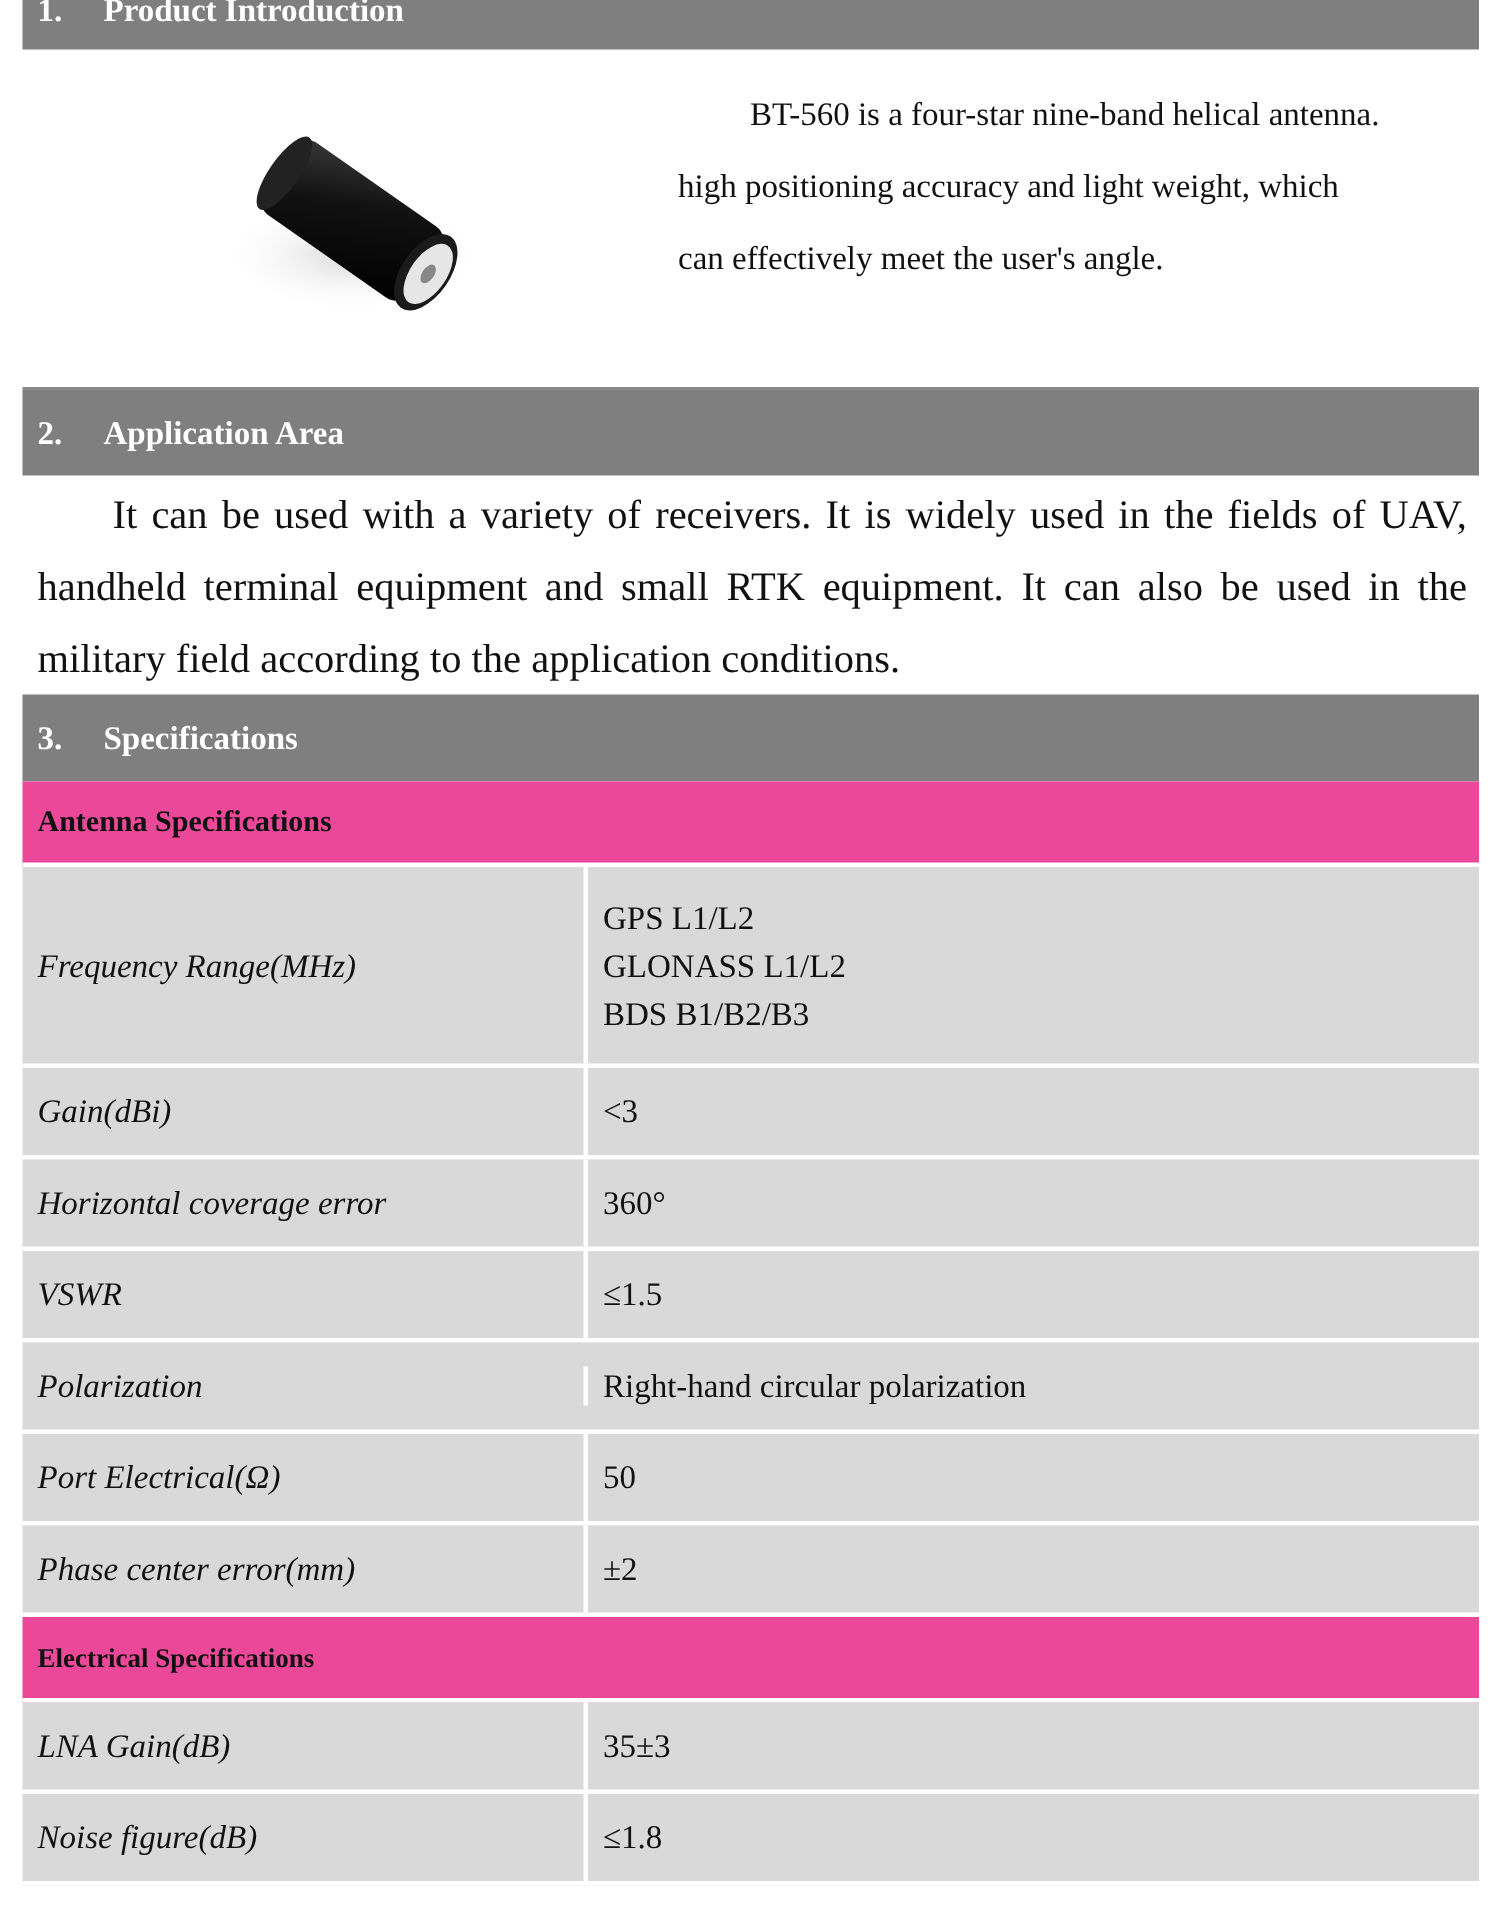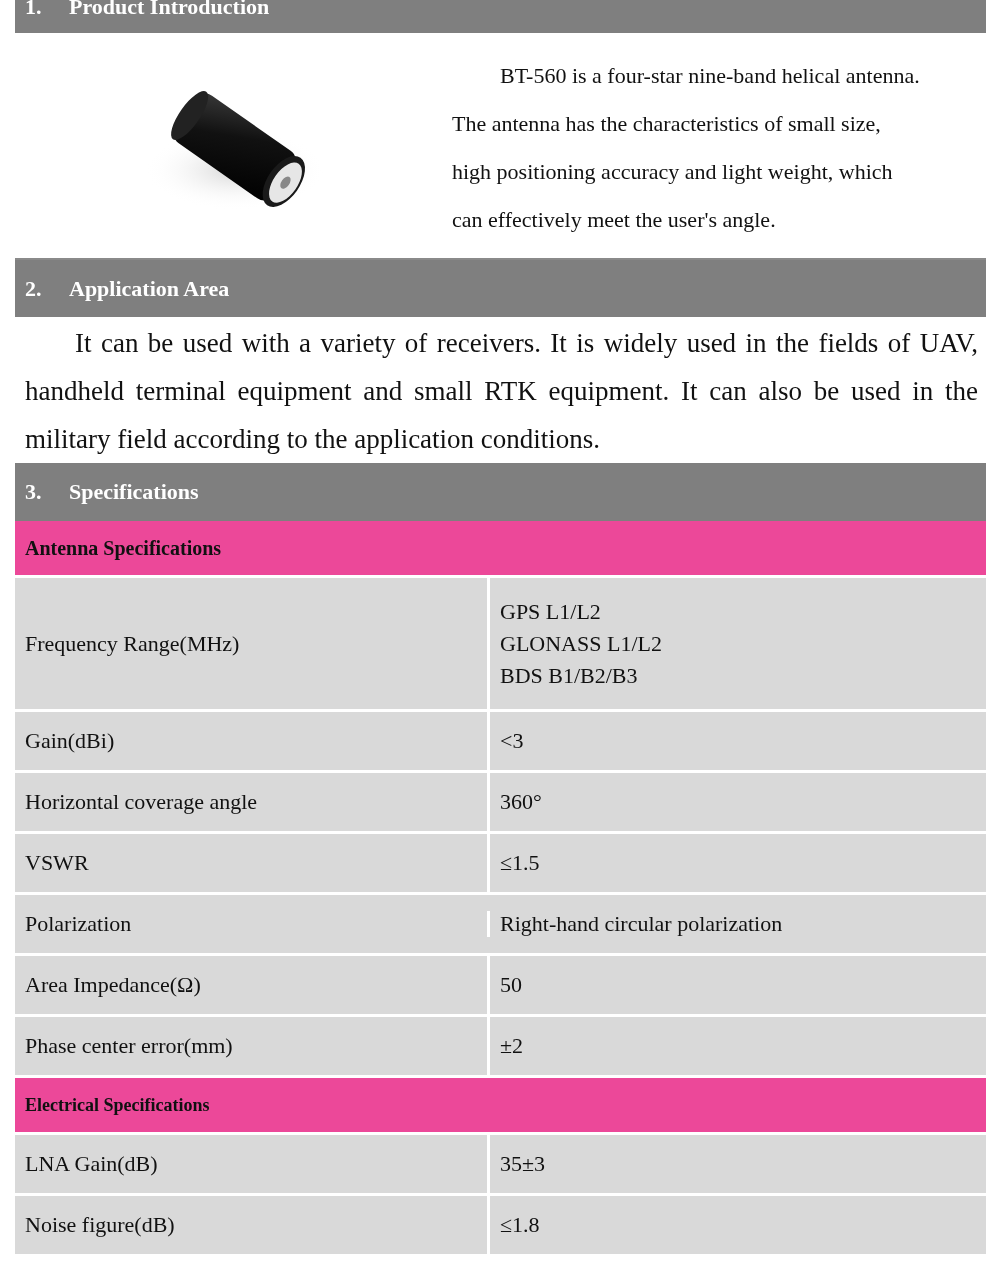--- a/index.html
+++ b/index.html
@@ -7,21 +7,21 @@
   .sec-head{position:absolute;left:15px;width:971px;background:#7f7f7f;color:#fff;font-weight:bold;font-size:22px;display:flex;align-items:center;box-sizing:border-box;padding-left:10px;}
   .sec-head .num{display:inline-block;width:44px;}
   .rule{position:absolute;left:15px;width:971px;height:2px;background:#8a8a8a;}
   .intro-text{position:absolute;left:452px;top:52px;width:530px;font-size:22px;line-height:48px;}
   .intro-text .indent{padding-left:48px;}
   .app-text{position:absolute;left:25px;top:319px;width:953px;font-size:27px;line-height:48px;text-align:justify;text-align-last:left;}
   .app-text .indent{padding-left:50px;}
   .table{position:absolute;left:15px;top:521px;width:971px;}
   .sub-head{background:#ec4899;font-weight:bold;font-size:20px;height:57px;display:flex;align-items:center;padding-left:10px;box-sizing:border-box;border-bottom:3px solid #fff;}
   .row{display:flex;background:#d9d9d9;border-bottom:3px solid #fff;font-size:22px;}
-  .row .c1{width:475px;padding-left:10px;box-sizing:border-box;display:flex;align-items:center;border-right:3px solid #fff;}
+  .row .c1{width:377px;padding-left:10px;box-sizing:border-box;display:flex;align-items:center;border-right:3px solid #fff;font-style:italic;}
   .row .c2{flex:1;padding-left:10px;box-sizing:border-box;display:flex;align-items:center;}
   .row .c2.multi{flex-direction:column;align-items:flex-start;justify-content:center;line-height:32px;}
   .product{position:absolute;left:130px;top:70px;width:200px;height:150px;}
 </style>
 </head>
 <body>
 
 <div class="sec-head" style="top:-20px;height:53px;padding-top:0;">
   <span class="num">1.</span>
   <span>Product Introduction</span>
@@ -46,21 +46,20 @@
       <ellipse cx="165" cy="74" rx="16" ry="29" fill="#1a1a1a"></ellipse>
       <ellipse cx="167" cy="74" rx="12" ry="23" fill="#e6e6e6"></ellipse>
       <ellipse cx="167" cy="74" rx="4" ry="7" fill="#888"></ellipse>
       <ellipse cx="50" cy="74" rx="10" ry="29" fill="#222"></ellipse>
     </g>
   </svg>
 </div>
 
 <div class="intro-text">
   <div class="indent">BT-560 is a four-star nine-band helical antenna.</div>
-  <div>The antenna has the characteristics of small size,</div>
   <div>high positioning accuracy and light weight, which</div>
   <div>can effectively meet the user's angle.</div>
 </div>
 
 <div class="rule" style="top:258px;"></div>
 
 <div class="sec-head" style="top:260px;height:57px;">
   <span class="num">2.</span>
   <span>Application Area</span>
 </div>
@@ -84,33 +83,33 @@
       <div>GLONASS L1/L2</div>
       <div>BDS B1/B2/B3</div>
     </div>
   </div>
 
   <div class="row" style="height:58px;">
     <div class="c1">Gain(dBi)</div>
     <div class="c2">&lt;3</div>
   </div>
   <div class="row" style="height:58px;">
-    <div class="c1">Horizontal coverage angle</div>
+    <div class="c1">Horizontal coverage error</div>
     <div class="c2">360°</div>
   </div>
   <div class="row" style="height:58px;">
     <div class="c1">VSWR</div>
     <div class="c2">≤1.5</div>
   </div>
   <div class="row" style="height:58px;align-items:center;">
     <div class="c1">Polarization</div>
     <div class="c2">Right-hand circular polarization</div>
   </div>
   <div class="row" style="height:58px;">
-    <div class="c1">Area Impedance(Ω)</div>
+    <div class="c1">Port Electrical(Ω)</div>
     <div class="c2">50</div>
   </div>
   <div class="row" style="height:58px;">
     <div class="c1">Phase center error(mm)</div>
     <div class="c2">±2</div>
   </div>
 
   <div class="sub-head" style="font-size:18px;">Electrical Specifications</div>
 
   <div class="row" style="height:58px;">

